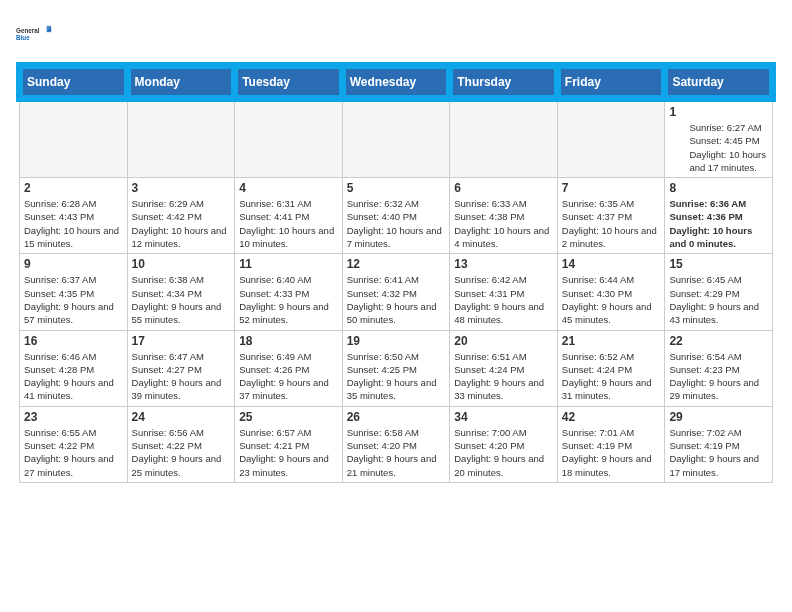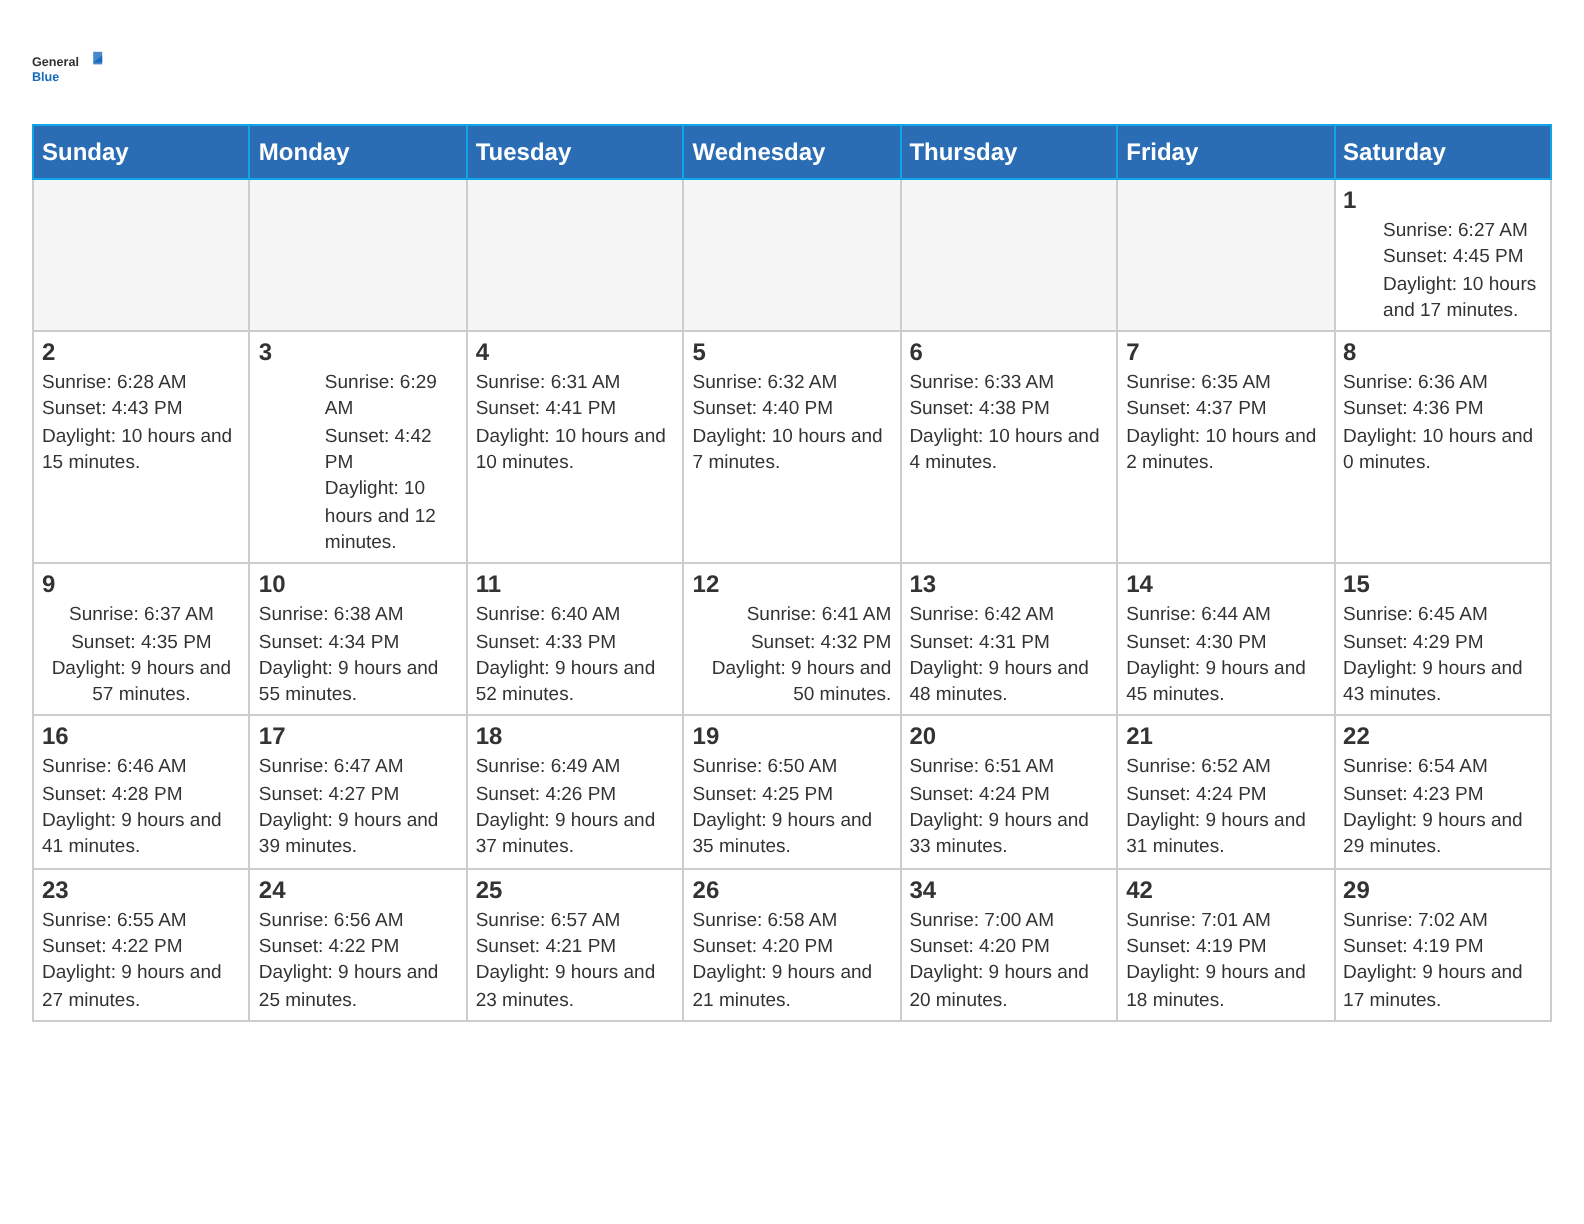--- a/index.html
+++ b/index.html
@@ -43,21 +43,21 @@
       border-collapse: collapse;
       border: 1px solid #ccc;
     }
     .calendar th {
       background-color: #2A6DB5;
       color: #fff;
       font-size: 12px;
       font-weight: bold;
       padding: 6px 4px;
       text-align: left;
-      border: 1px solid #0ea5e9;
+      border: 7px solid #0ea5e9;
     }
     .calendar td {
       vertical-align: top;
       border: 1px solid #ccc;
       padding: 3px 4px;
       width: calc(100% / 7);
       min-height: 80px;
       font-size: 10px;
       color: #333;
       background: #fff;
@@ -124,21 +124,21 @@
       </tr>
       <tr>
         <td>
           <span class="day-number">2</span>
           <div class="day-info" style="white-space: pre-line;">Sunrise: 6:28 AM
 Sunset: 4:43 PM
 Daylight: 10 hours and 15 minutes.</div>
         </td>
         <td>
           <span class="day-number">3</span>
-          <div class="day-info" style="white-space: pre-line; margin-left: 33px;">Sunrise: 6:29 AM
+          <div class="day-info" style="white-space: pre-line;">Sunrise: 6:29 AM
 Sunset: 4:42 PM
 Daylight: 10 hours and 12 minutes.</div>
         </td>
         <td>
           <span class="day-number">4</span>
           <div class="day-info" style="white-space: pre-line;">Sunrise: 6:31 AM
 Sunset: 4:41 PM
 Daylight: 10 hours and 10 minutes.</div>
         </td>
         <td>
@@ -154,47 +154,47 @@
 Daylight: 10 hours and 4 minutes.</div>
         </td>
         <td>
           <span class="day-number">7</span>
           <div class="day-info" style="white-space: pre-line;">Sunrise: 6:35 AM
 Sunset: 4:37 PM
 Daylight: 10 hours and 2 minutes.</div>
         </td>
         <td>
           <span class="day-number">8</span>
-          <div class="day-info" style="white-space: pre-line;">Sunrise: 6:36 AM
+          <div class="day-info" style="white-space: pre-line; font-weight: bold;">Sunrise: 6:36 AM
 Sunset: 4:36 PM
 Daylight: 10 hours and 0 minutes.</div>
         </td>
       </tr>
       <tr>
         <td>
           <span class="day-number">9</span>
-          <div class="day-info" style="white-space: pre-line; text-align: center;">Sunrise: 6:37 AM
+          <div class="day-info" style="white-space: pre-line;">Sunrise: 6:37 AM
 Sunset: 4:35 PM
 Daylight: 9 hours and 57 minutes.</div>
         </td>
         <td>
           <span class="day-number">10</span>
           <div class="day-info" style="white-space: pre-line;">Sunrise: 6:38 AM
 Sunset: 4:34 PM
 Daylight: 9 hours and 55 minutes.</div>
         </td>
         <td>
           <span class="day-number">11</span>
           <div class="day-info" style="white-space: pre-line;">Sunrise: 6:40 AM
 Sunset: 4:33 PM
 Daylight: 9 hours and 52 minutes.</div>
         </td>
         <td>
           <span class="day-number">12</span>
-          <div class="day-info" style="white-space: pre-line; text-align: right;">Sunrise: 6:41 AM
+          <div class="day-info" style="white-space: pre-line;">Sunrise: 6:41 AM
 Sunset: 4:32 PM
 Daylight: 9 hours and 50 minutes.</div>
         </td>
         <td>
           <span class="day-number">13</span>
           <div class="day-info" style="white-space: pre-line;">Sunrise: 6:42 AM
 Sunset: 4:31 PM
 Daylight: 9 hours and 48 minutes.</div>
         </td>
         <td>

